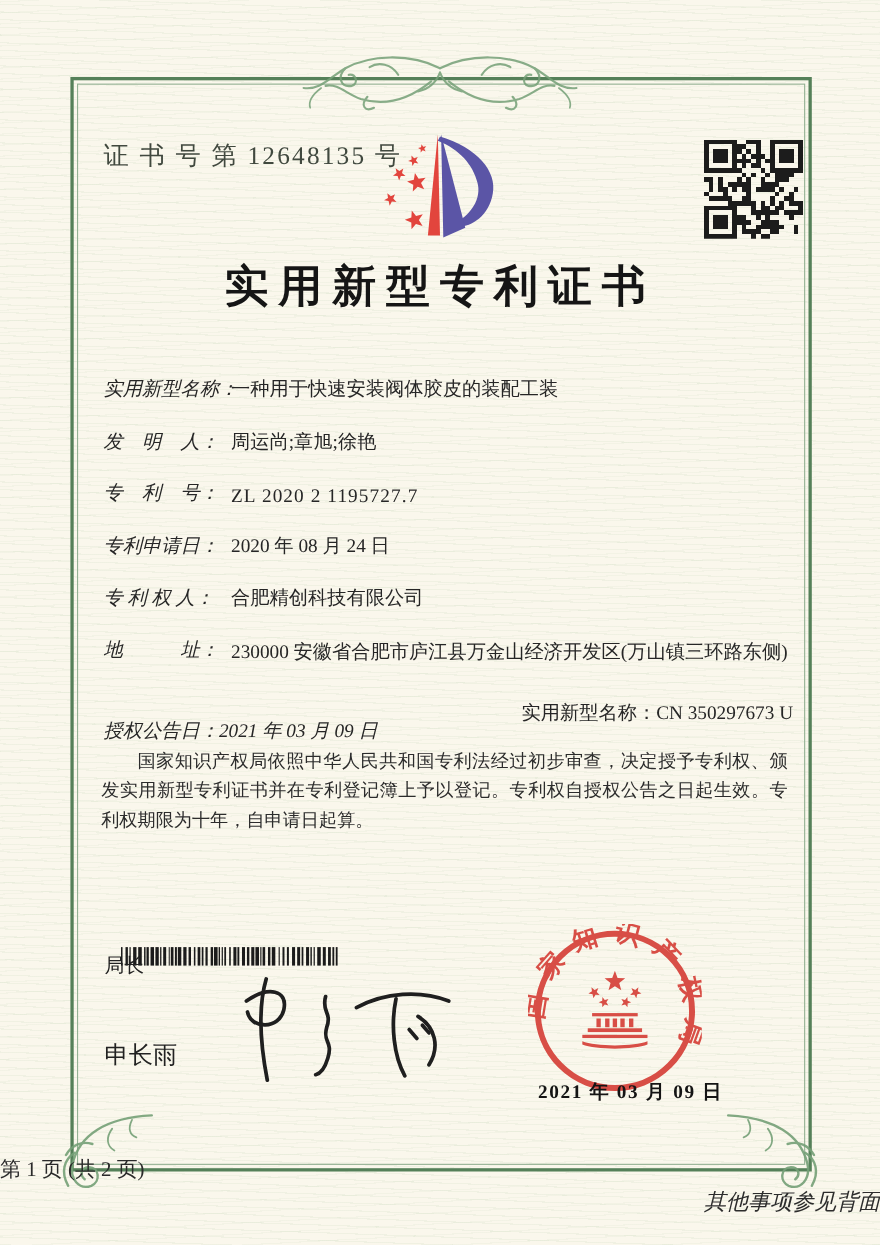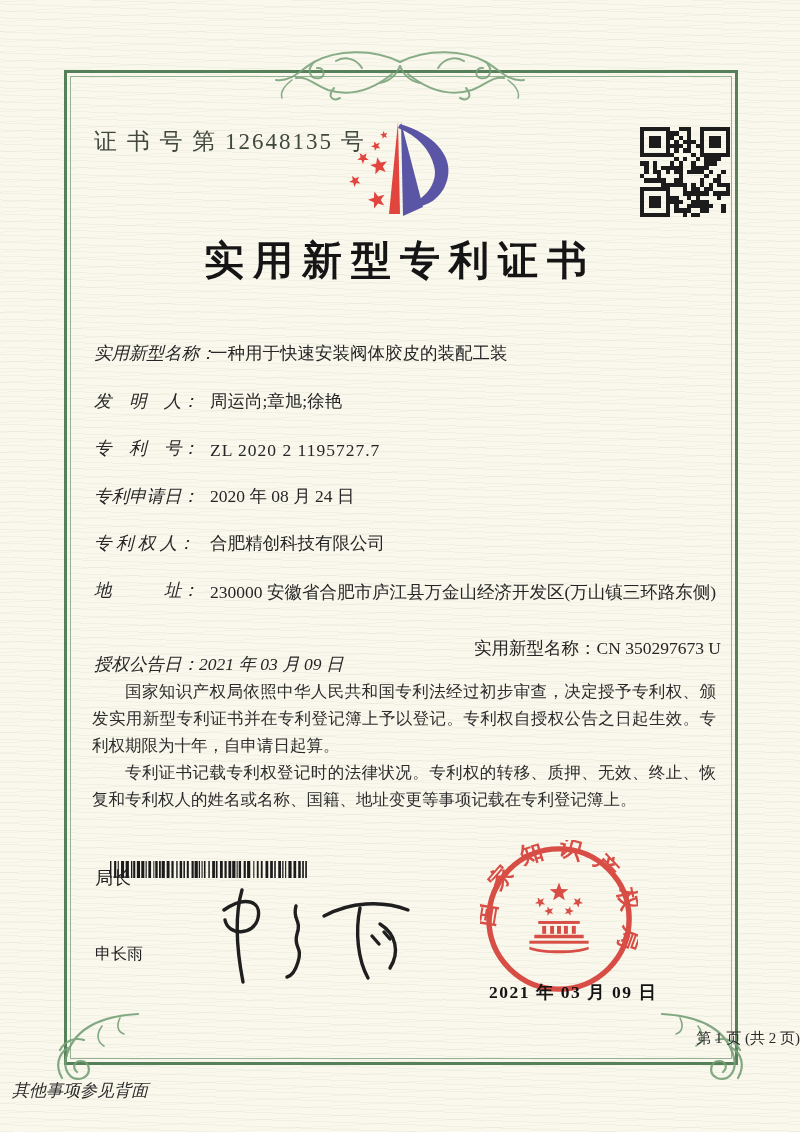--- a/index.html
+++ b/index.html
@@ -23,26 +23,26 @@
   .row{font-size:17.5px;color:#262626;}
   .row .lbl{position:absolute;left:94px;white-space:pre;font-style:italic;}
   .row .val{position:absolute;left:210px;white-space:pre;}
   .val-wrap{position:absolute;left:210px;width:508px;white-space:normal;line-height:28px;}
   .grant-no{position:absolute;left:474px;white-space:pre;}
   .paras{left:92px;top:666px;width:624px;font-size:16.5px;line-height:27px;
          text-align:justify;color:#2c2c2c;margin-top:12px;}
   .paras p{margin:0;text-indent:2em;}
   .barcode{left:110px;top:861px;width:200px;height:17px;}
   .sig-title{left:95px;top:866px;font-size:18px;color:#222;}
-  .sig-name{left:95px;top:944px;font-size:16px;color:#222;}
+  .sig-name{left:95px;top:944px;font-size:22px;color:#222;}
   .signature{left:212px;top:880px;width:200px;height:110px;}
   .seal{left:480px;top:840px;width:158px;height:158px;opacity:0.93;}
   .seal-date{left:489px;top:980px;font-size:17.5px;font-weight:700;letter-spacing:1.5px;color:#141414;}
-  .footer-page{left:0;right:0;top:1029px;text-align:right;font-size:15px;color:#2a2a2a;}
-  .back-note{left:12px;right:0;top:1079px;text-align:left;font-size:17px;font-style:italic;color:#2c2c2c;}
+  .footer-page{left:0;right:0;top:1050px;text-align:left;font-size:19px;color:#2a2a2a;}
+  .back-note{left:0;right:0;top:1079px;text-align:right;font-size:20px;font-style:italic;color:#2c2c2c;}
   .orn-top{left:268px;top:40px;width:264px;height:66px;}
   .orn-bl{left:50px;top:1006px;width:92px;height:82px;}
   .orn-br{left:658px;top:1006px;width:92px;height:82px;transform:scaleX(-1);}
 </style>
 </head>
 <body>
 
 <div class="page">
 
   <div class="frame-outer">
@@ -364,21 +364,20 @@
     <span class="lbl" style="top:578px">地　　　址：</span>
     <span class="val-wrap" style="top:578px">230000 安徽省合肥市庐江县万金山经济开发区(万山镇三环路东侧)</span>
   </div>
   <div class="row">
     <span class="lbl" style="top:652px"><span>授权公告日：</span><span>2021 年 03 月 09 日</span></span>
     <span class="grant-no" style="top:636px"><span>实用新型名称：</span><span>CN 350297673 U</span></span>
   </div>
 
   <div class="abs paras">
     <p>国家知识产权局依照中华人民共和国专利法经过初步审查，决定授予专利权、颁发实用新型专利证书并在专利登记簿上予以登记。专利权自授权公告之日起生效。专利权期限为十年，自申请日起算。</p>
-    <p>专利证书记载专利权登记时的法律状况。专利权的转移、质押、无效、终止、恢复和专利权人的姓名或名称、国籍、地址变更等事项记载在专利登记簿上。</p>
   </div>
 
   <svg class="abs barcode" viewBox="0 0 200 17" preserveAspectRatio="none">
     <g id="barcode-bars" fill="#1b1b1b">
         <rect x="0.00" y="0" width="1.39" height="17"></rect>
         <rect x="4.10" y="0" width="2.17" height="17"></rect>
         <rect x="7.71" y="0" width="1.11" height="17"></rect>
         <rect x="11.03" y="0" width="3.04" height="17"></rect>
         <rect x="15.64" y="0" width="3.25" height="17"></rect>
         <rect x="20.97" y="0" width="1.36" height="17"></rect>

